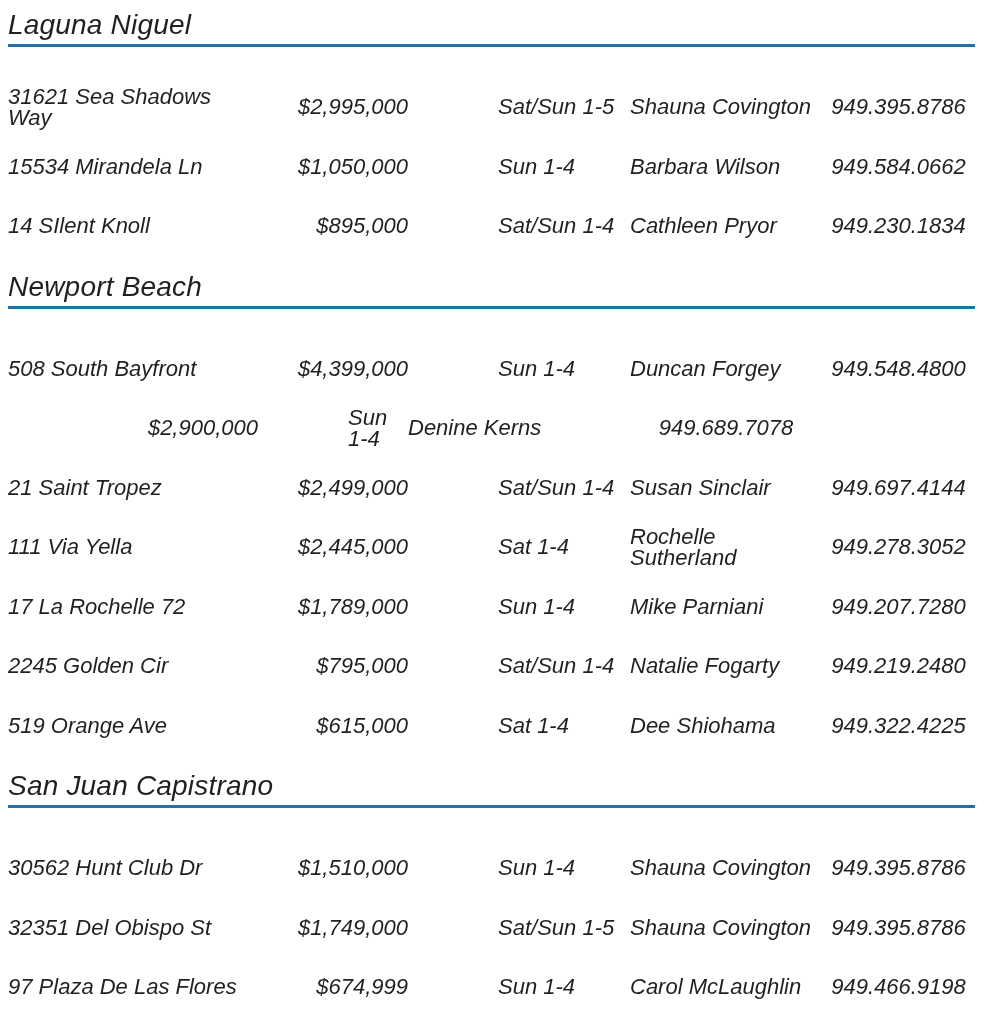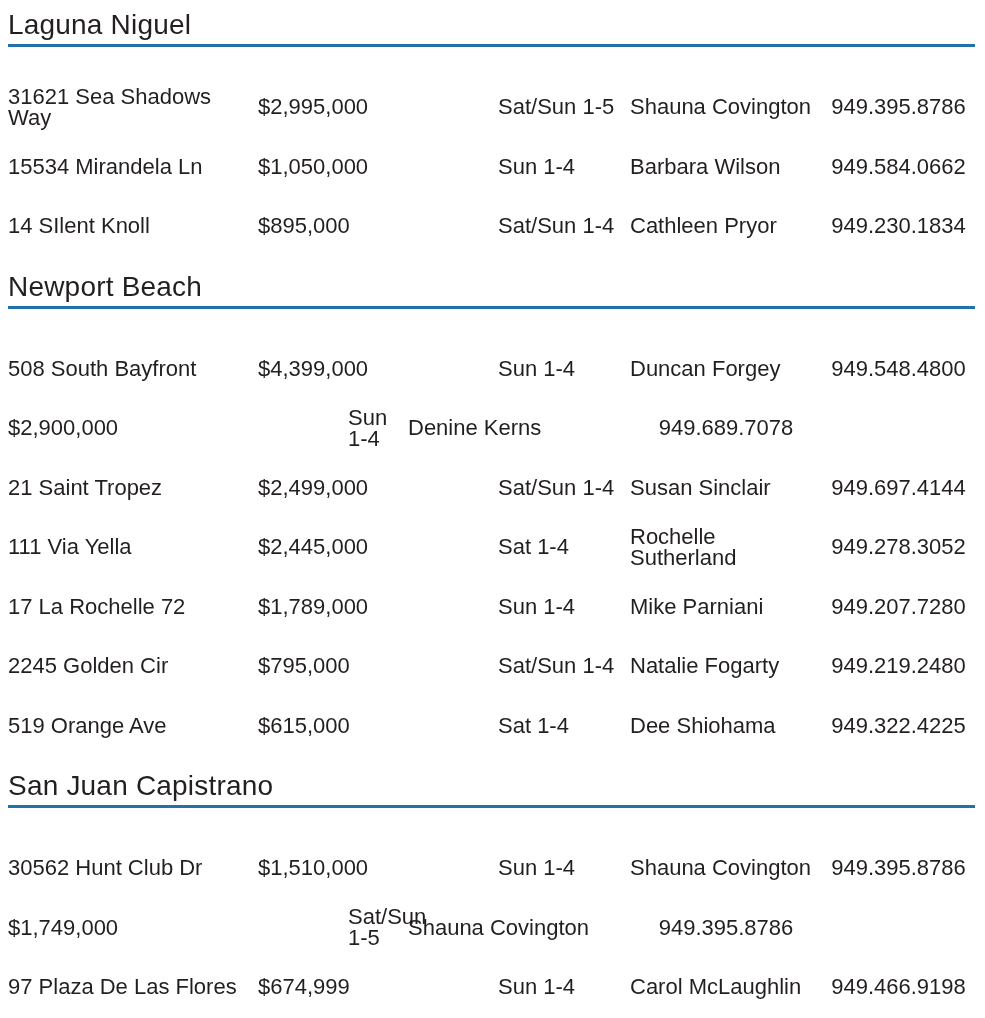--- a/index.html
+++ b/index.html
@@ -12,42 +12,42 @@
     width: 985px;
     height: 1018px;
     overflow: hidden;
     font-family: "Liberation Sans", "DejaVu Sans", sans-serif;
     color: var(--text);
   }
   .page {
     padding: 8px 10px 0 8px;
     width: 985px;
   }
-  .section { width: 967px; }
+  .section { width: 967px; font-style: italic; }
   .section-title {
     font-size: 28px;
     line-height: 34px;
     font-weight: 400;
     letter-spacing: 0.2px;
     color: var(--text);
     padding-bottom: 2px;
     border-bottom: 3px solid var(--accent);
   }
   .section + .section .section-title { margin-top: 14px; }
   .rows { margin-top: 30px; }
   .listing-row {
     display: grid;
     grid-template-columns: 250px 150px 222px 192px 153px;
     align-items: center;
     height: 59.5px;
     font-size: 22px;
     line-height: 21px;
   }
   .cell-address { text-align: left; }
-  .cell-price   { }
+  .cell-price   { text-align: right; }
   .cell-times   { text-align: left; padding-left: 90px; }
   .cell-agent   { text-align: left; }
   .cell-phone   { text-align: center; }
 </style>
 </head>
 <body>
 
 <div class="page">
   <div class="section">
     <h1 class="section-title">Laguna Niguel</h1>
@@ -143,20 +143,21 @@
     <div class="rows">
   <div class="listing-row">
     <span class="cell-address">30562 Hunt Club Dr</span>
     <span class="cell-price">$1,510,000</span>
     <span class="cell-times">Sun 1-4</span>
     <span class="cell-agent">Shauna Covington</span>
     <span class="cell-phone">949.395.8786</span>
   </div>
 
   <div class="listing-row">
+    <span class="cell-address">32351 Del Obispo St</span>
     <span class="cell-price">$1,749,000</span>
     <span class="cell-times">Sat/Sun 1-5</span>
     <span class="cell-agent">Shauna Covington</span>
     <span class="cell-phone">949.395.8786</span>
   </div>
 
   <div class="listing-row">
     <span class="cell-address">97 Plaza De Las Flores</span>
     <span class="cell-price">$674,999</span>
     <span class="cell-times">Sun 1-4</span>

